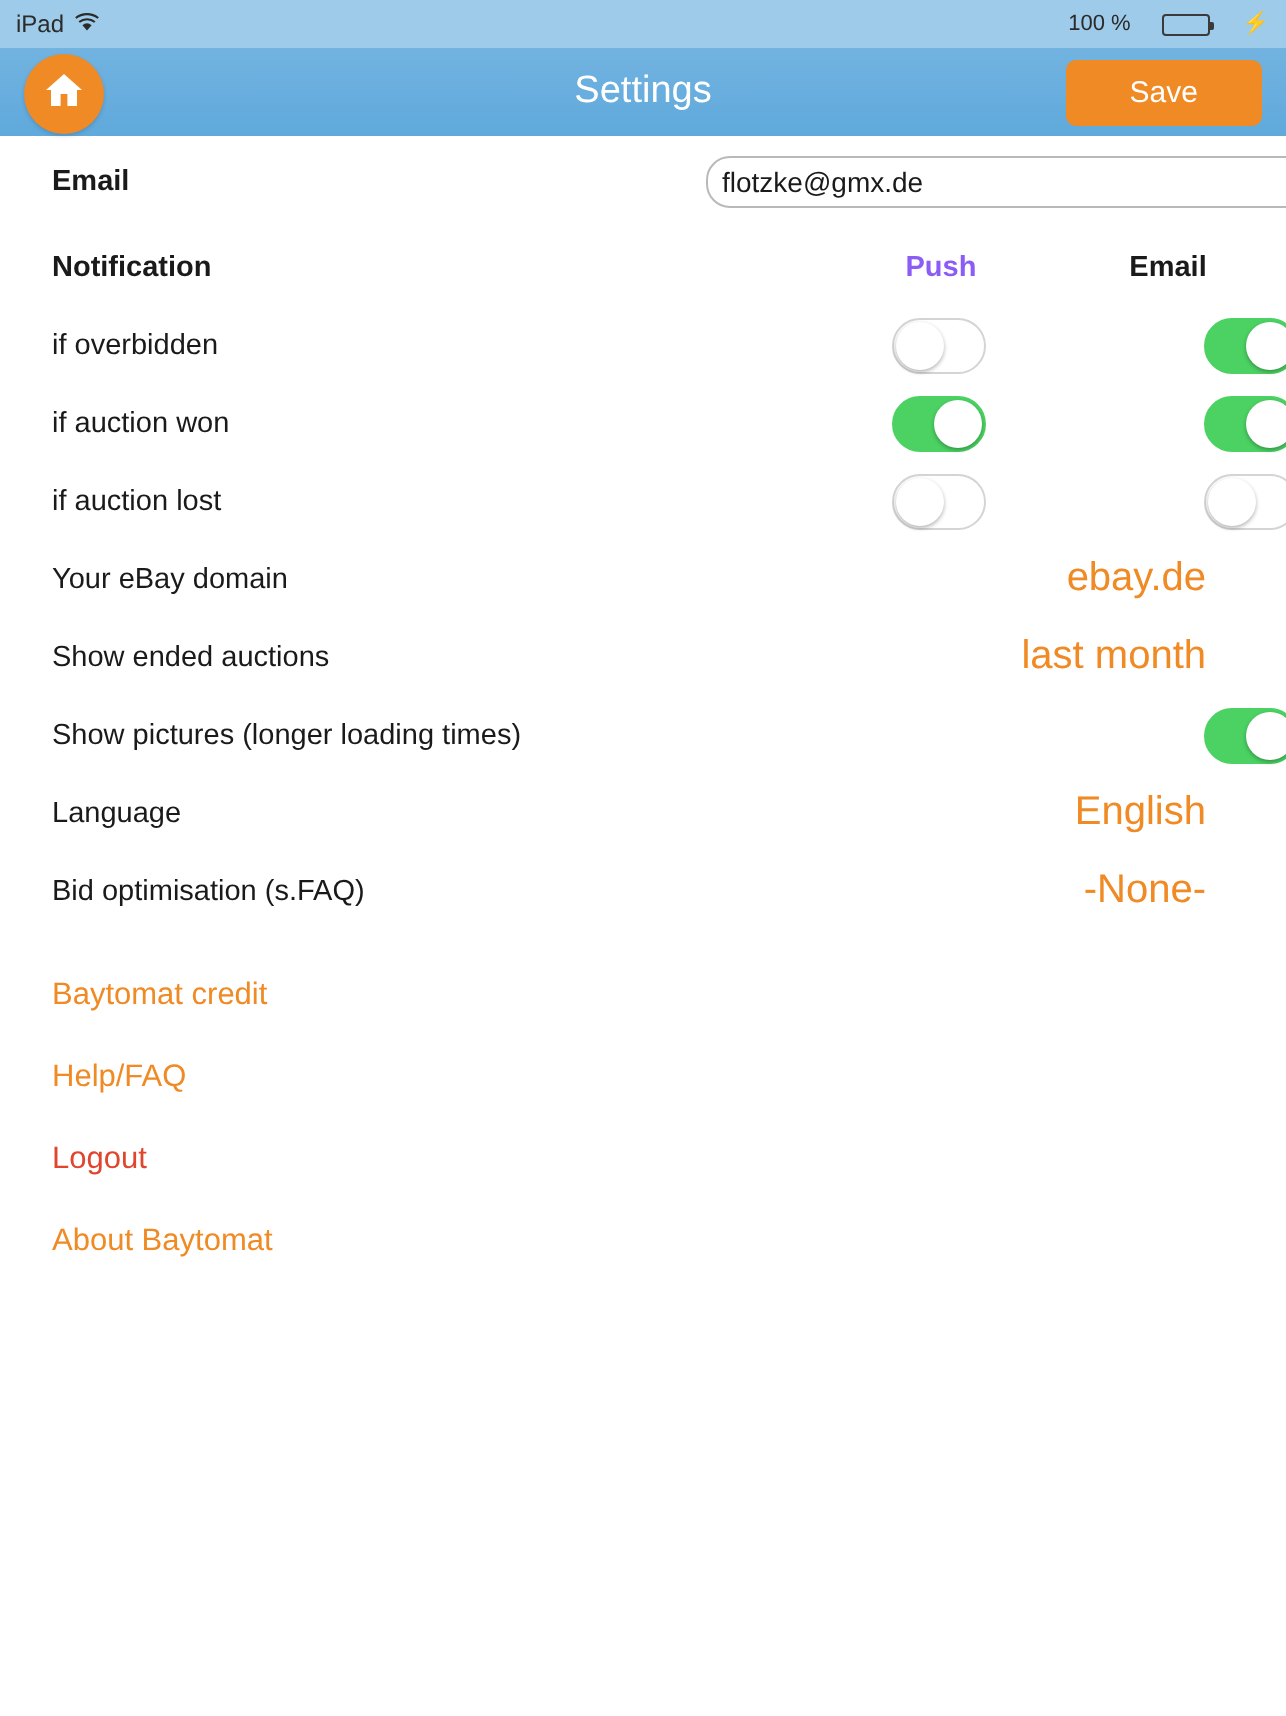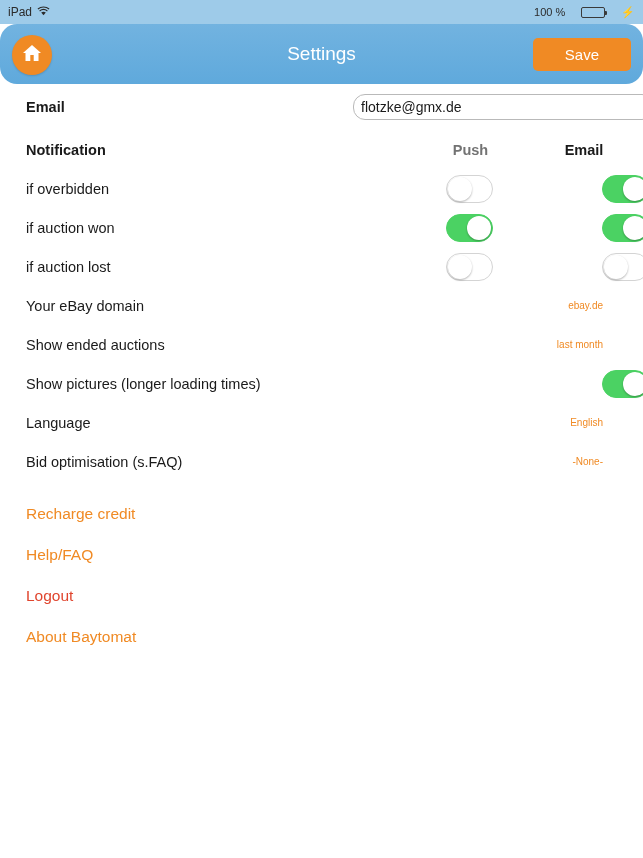--- a/index.html
+++ b/index.html
@@ -70,28 +70,27 @@
   .battery-fill {
     background: #4cd964;
     height: 100%;
     width: 100%;
     border-radius: 1px;
   }
   .bolt { font-size: 11px; line-height: 1; }
 
   
   .nav-bar {
-    height: 60px;
+    height: 44px;
     background: linear-gradient(to bottom, #72b3e0, #5fa9dc);
     display: flex;
     align-items: center;
     position: relative;
     padding: 0 12px;
     box-sizing: border-box;
-    border-radius: 17px;
   }
   .home-btn {
     width: 40px;
     height: 40px;
     border-radius: 50%;
     background: #f08a24;
     display: flex;
     align-items: center;
     justify-content: center;
     margin-top: 2px;
@@ -149,21 +148,21 @@
     background: #fff;
   }
 
   .hdr-push {
     position: absolute;
     left: 327px;
     width: 235px;
     text-align: center;
     font-size: 14.5px;
     font-weight: bold;
-    color: #737373;
+    color: #8b5cf6;
   }
   .hdr-email {
     position: absolute;
     left: 483px;
     width: 150px;
     text-align: center;
     font-size: 14.5px;
     font-weight: bold;
     color: #1a1a1a;
   }
@@ -195,21 +194,21 @@
     box-shadow: 0 1px 2px rgba(0,0,0,0.3);
   }
   .toggle.off .knob { left: 1px; }
   .toggle.on .knob { right: 1px; }
   .toggle.push { left: 420px; }
   .toggle.email { left: 576px; }
 
   .value-right {
     position: absolute;
     right: 14px;
-    font-size: 10px;
+    font-size: 20px;
     color: #f08a24;
     text-align: center;
   }
 
   .link-row {
     height: 41px;
     display: flex;
     align-items: center;
   }
   .link-text {
@@ -318,21 +317,21 @@
     <span class="row-label">Language</span>
     <span class="value-right">English</span>
   </div>
 
   <div class="row">
     <span class="row-label">Bid optimisation (s.FAQ)</span>
     <span class="value-right">-None-</span>
   </div>
 
   <div class="link-row spacer-top">
-    <span class="link-text">Recharge credit</span>
+    <span class="link-text">Baytomat credit</span>
   </div>
   <div class="link-row">
     <span class="link-text">Help/FAQ</span>
   </div>
   <div class="link-row">
     <span class="link-text danger">Logout</span>
   </div>
   <div class="link-row">
     <span class="link-text">About Baytomat</span>
   </div>

